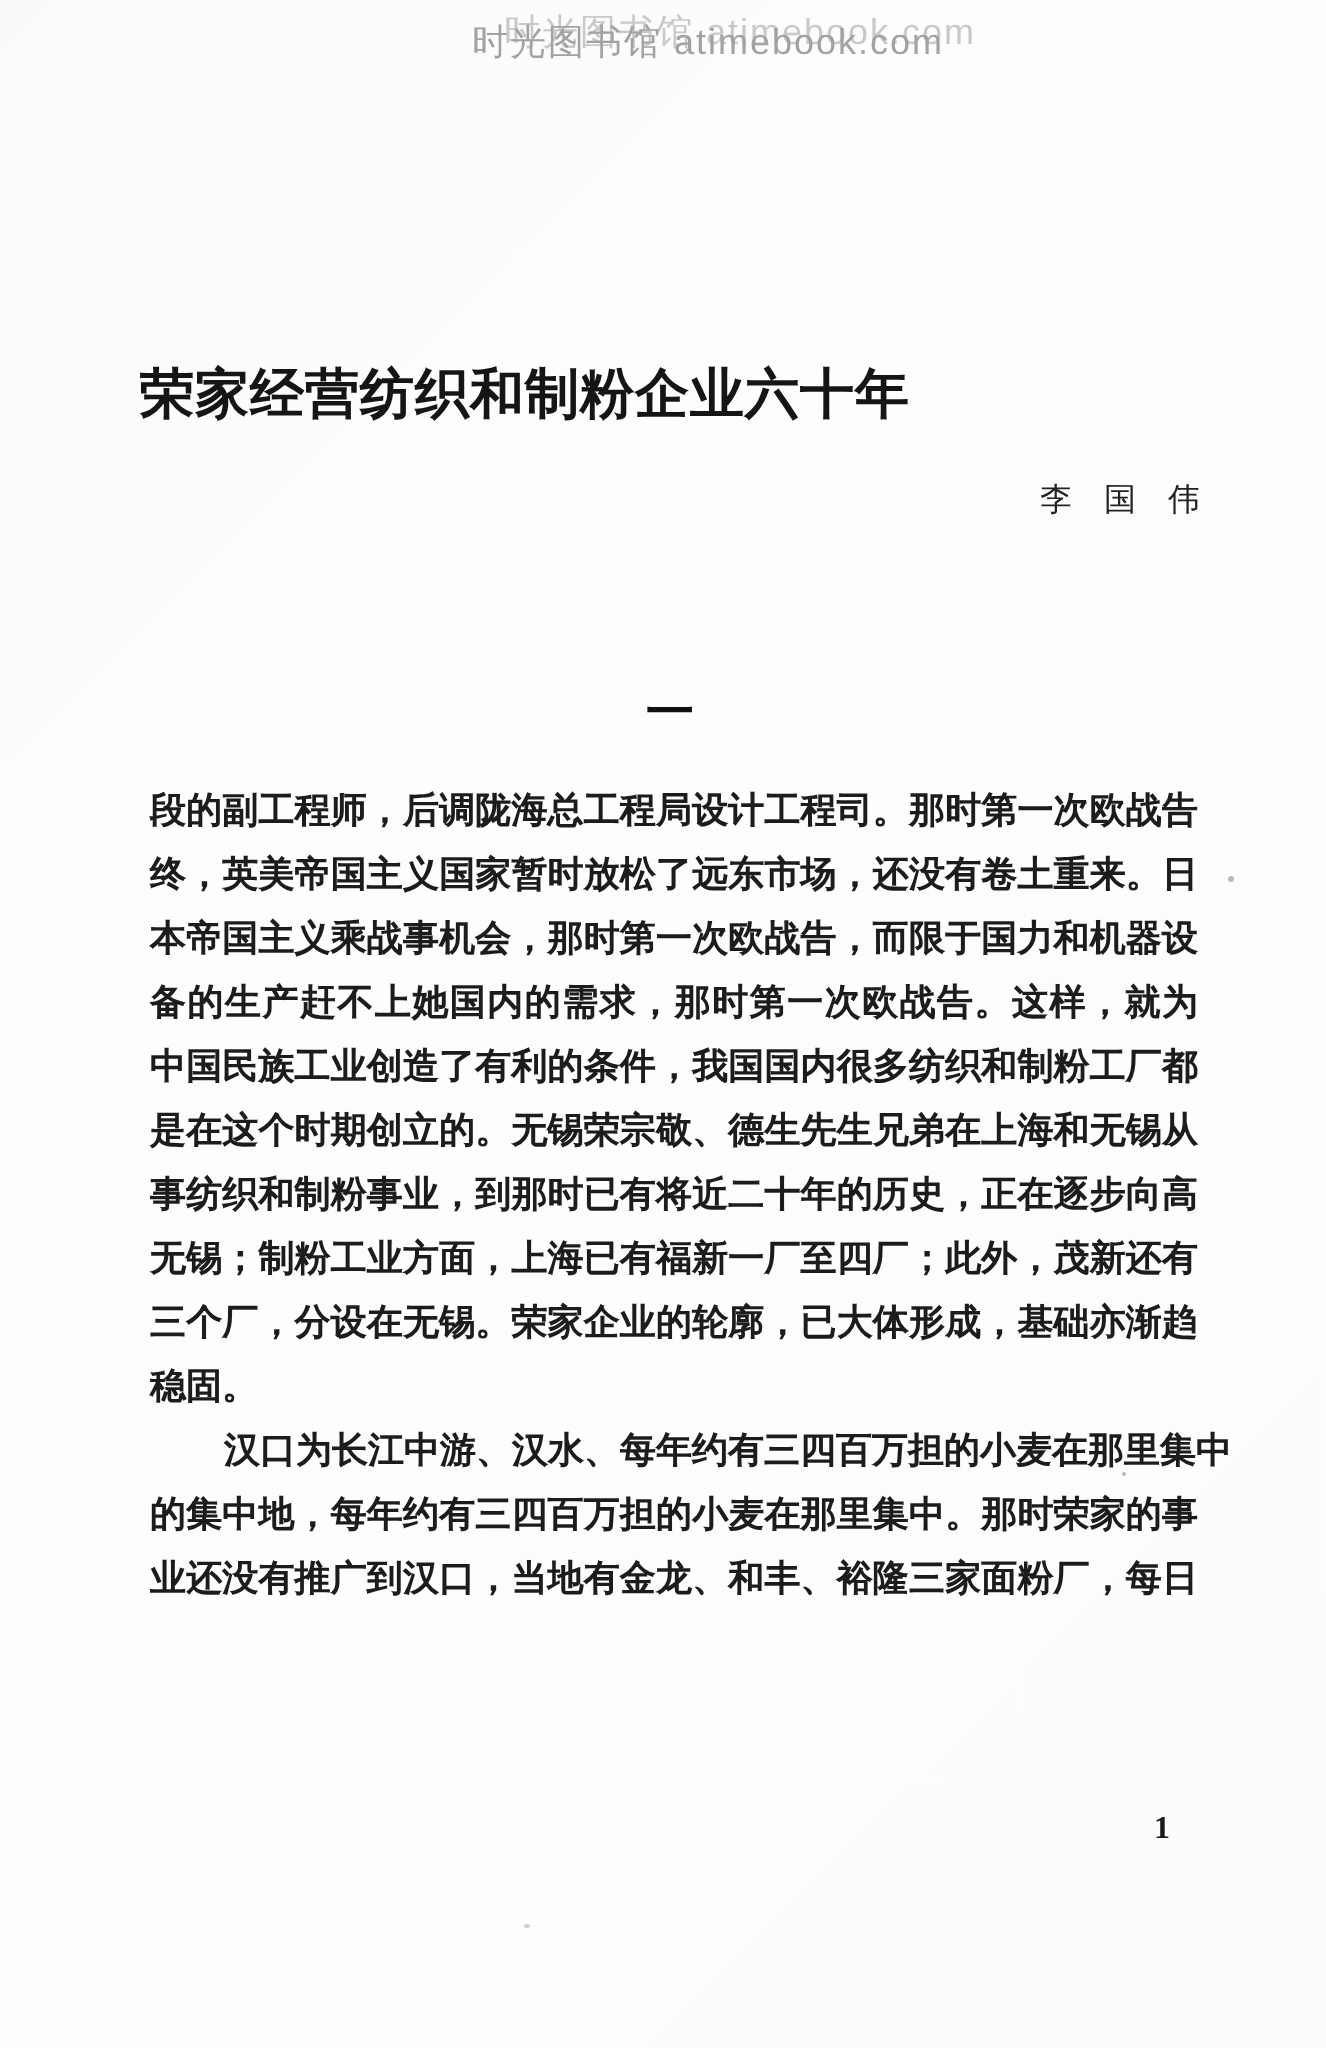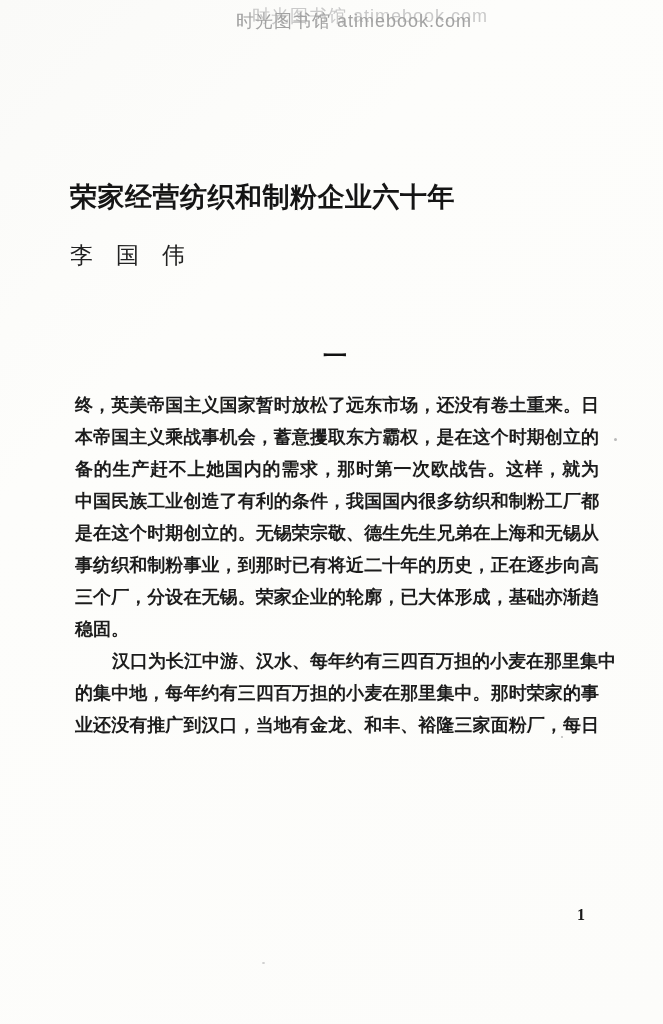--- a/index.html
+++ b/index.html
@@ -56,22 +56,22 @@
     font-weight: bold;
     letter-spacing: 0.5px;
     color: #151515;
     margin: 0;
   }
   .author {
     position: absolute;
     top: 240px;
     left: 70px;
     width: 530px;
-    text-align: left;
-    font-size: 23px;
+    text-align: right;
+    font-size: 16px;
     color: #222;
   }
   .section-marker {
     position: absolute;
     top: 340px;
     left: 70px;
     width: 530px;
     text-align: center;
     font-size: 24px;
     font-weight: bold;
@@ -131,26 +131,28 @@
     <span class="wm-main">时光图书馆 atimebook.com</span>
   </div>
 
   <h1 class="title">荣家经营纺织和制粉企业六十年</h1>
 
   <div class="author">李　国　伟</div>
 
   <div class="section-marker">一</div>
 
   <div class="body-text">
+      <div class="line">段的副工程师，后调陇海总工程局设计工程司。那时第一次欧战告</div>
       <div class="line">终，英美帝国主义国家暂时放松了远东市场，还没有卷土重来。日</div>
-      <div class="line">本帝国主义乘战事机会，蓄意攫取东方霸权，是在这个时期创立的</div>
+      <div class="line">本帝国主义乘战事机会，那时第一次欧战告，而限于国力和机器设</div>
       <div class="line">备的生产赶不上她国内的需求，那时第一次欧战告。这样，就为</div>
       <div class="line">中国民族工业创造了有利的条件，我国国内很多纺织和制粉工厂都</div>
       <div class="line">是在这个时期创立的。无锡荣宗敬、德生先生兄弟在上海和无锡从</div>
       <div class="line">事纺织和制粉事业，到那时已有将近二十年的历史，正在逐步向高</div>
+      <div class="line">无锡；制粉工业方面，上海已有福新一厂至四厂；此外，茂新还有</div>
       <div class="line">三个厂，分设在无锡。荣家企业的轮廓，已大体形成，基础亦渐趋</div>
       <div class="line short">稳固。</div>
       <div class="line indent">汉口为长江中游、汉水、每年约有三四百万担的小麦在那里集中</div>
       <div class="line">的集中地，每年约有三四百万担的小麦在那里集中。那时荣家的事</div>
       <div class="line">业还没有推广到汉口，当地有金龙、和丰、裕隆三家面粉厂，每日</div>
     </div>
 
   <div class="page-number">1</div>
 
   <div class="speck s1"></div>

